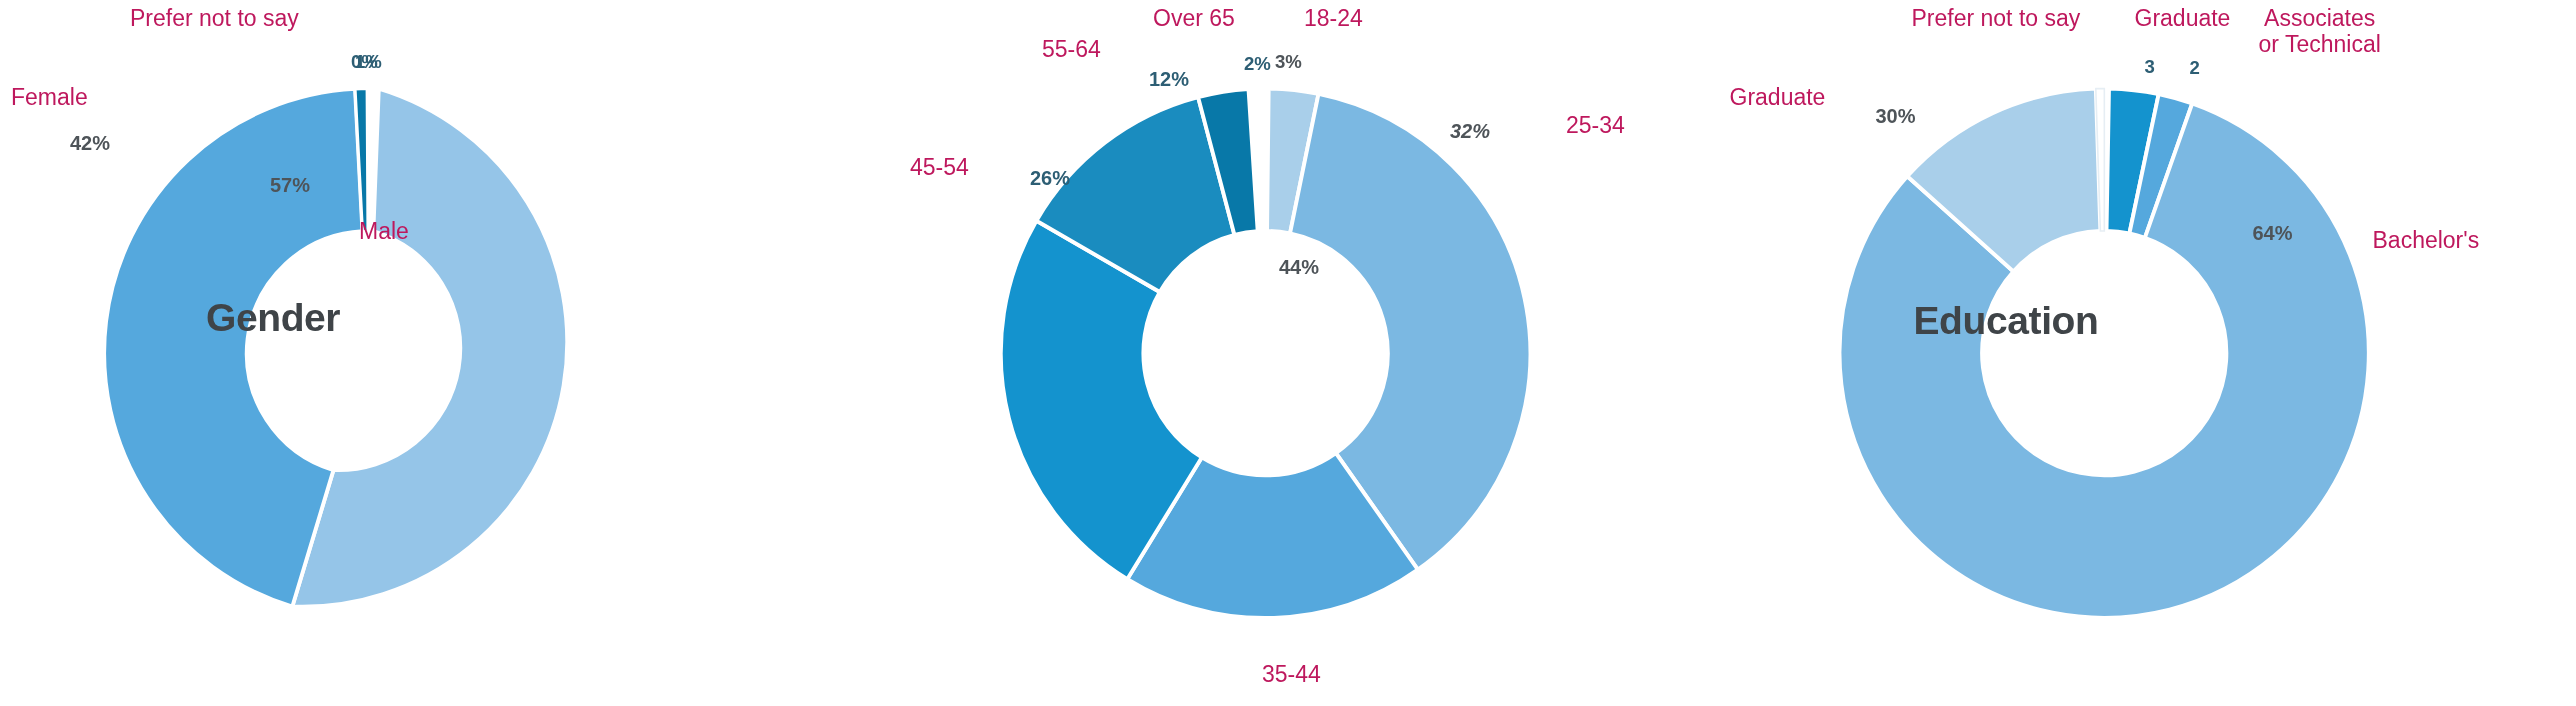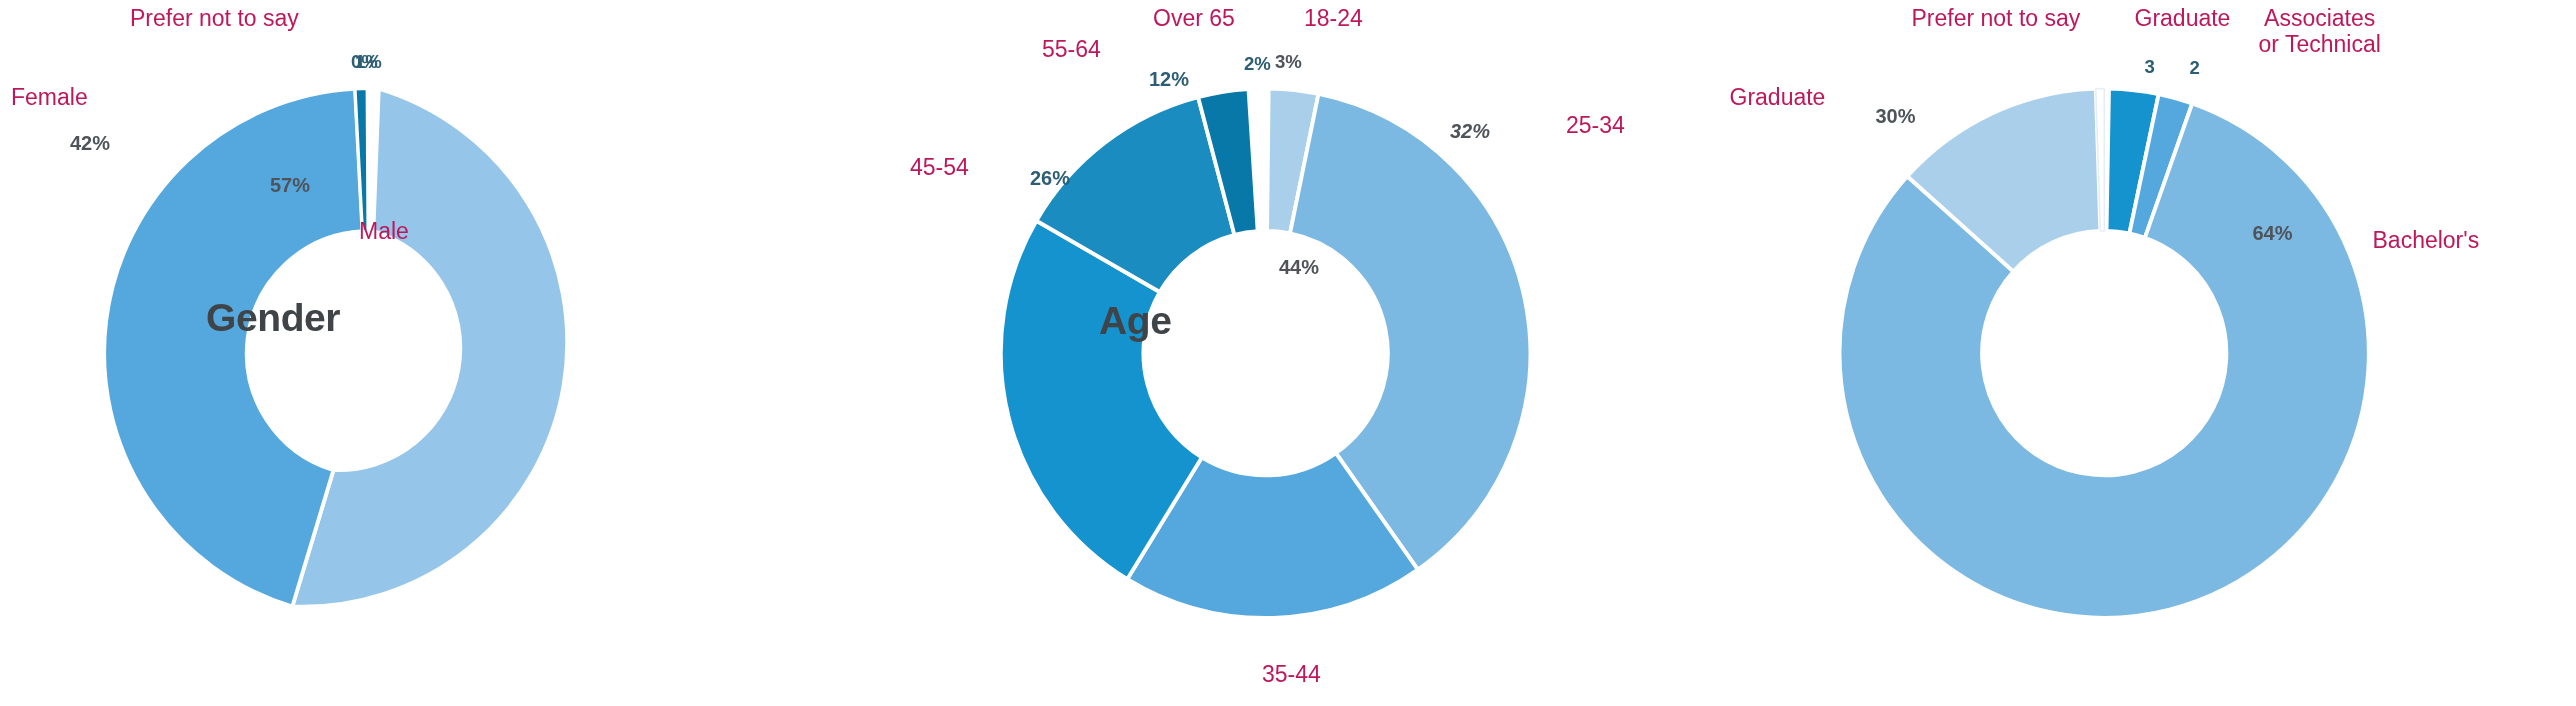--- a/index.html
+++ b/index.html
@@ -115,21 +115,20 @@
           <path fill="#55a8dd" stroke="#ffffff" stroke-width="5" d="M 196.2 279.0 A 341 341 0 0 1 -178.1 291.2 L -82.2 134.4 A 157.4 157.4 0 0 0 90.6 128.8 Z"></path>
 
           <path fill="#1493ce" stroke="#ffffff" stroke-width="5" d="M -178.1 291.2 A 341 341 0 0 1 -295.3 -170.5 L -136.3 -78.7 A 157.4 157.4 0 0 0 -82.2 134.4 Z"></path>
 
           <path fill="#1a8cbf" stroke="#ffffff" stroke-width="5" d="M -295.3 -170.5 A 341 341 0 0 1 -86.9 -329.8 L -40.1 -152.2 A 157.4 157.4 0 0 0 -136.3 -78.7 Z"></path>
 
           <path fill="#0878a8" stroke="#ffffff" stroke-width="5" d="M -86.9 -329.8 A 341 341 0 0 1 -22.0 -340.3 L -10.2 -157.1 A 157.4 157.4 0 0 0 -40.1 -152.2 Z"></path>
         </g>
       </svg>
 
-      <div class="center-title age">Age</div>
 
       <div class="outer-label" style="left:260px; top:6.2px;">Over 65</div>
       <div class="outer-label" style="left:411px; top:6.2px;">18-24</div>
       <div class="outer-label" style="left:149px; top:37px;">55-64</div>
       <div class="outer-label" style="left:17px; top:155px;">45-54</div>
       <div class="outer-label" style="left:369px; top:687px; transform:translateY(-25px);">35-44</div>
       <div class="outer-label" style="left:673px; top:113px;">25-34</div>
 
       <div class="pct-label tiny ondark" style="left:351px; top:53px;">2%</div>
       <div class="pct-label tiny onlight" style="left:382px; top:51px;">3%</div>
@@ -150,20 +149,21 @@
           <path fill="#55a8dd" stroke="#ffffff" stroke-width="5" d="M 70.0 -333.7 A 341 341 0 0 1 113.2 -321.6 L 52.2 -148.4 A 157.4 157.4 0 0 0 32.3 -154.1 Z"></path>
 
           <path fill="#7bb8e2" stroke="#ffffff" stroke-width="5" d="M 113.2 -321.6 A 341 341 0 1 1 -253.9 -227.9 L -117.2 -105.2 A 157.4 157.4 0 1 0 52.2 -148.4 Z"></path>
 
           <path fill="#a9cfea" stroke="#ffffff" stroke-width="5" d="M -253.9 -227.9 A 341 341 0 0 1 -11.0 -340.8 L -5.1 -157.3 A 157.4 157.4 0 0 0 -117.2 -105.2 Z"></path>
 
           <path fill="#ffffff" stroke="#e6eef4" stroke-width="2" d="M -11.0 -340.8 A 341 341 0 0 1 0.0 -341.0 L 0.0 -157.4 A 157.4 157.4 0 0 0 -5.1 -157.3 Z"></path>
         </g>
       </svg>
 
+      <div class="center-title education">Education</div>
 
       <div class="outer-label" style="left:188px; top:6.2px;">Prefer not to say</div>
       <div class="outer-label" style="left:411px; top:6.2px;">Graduate</div>
       <div class="outer-label" style="left:535px; top:6.2px;">Associates
 or Technical</div>
       <div class="outer-label" style="left:6px; top:85px;">Graduate</div>
       <div class="outer-label" style="left:649px; top:228px;">Bachelor's</div>
 
       <div class="pct-label tiny ondark" style="left:421px; top:56px;">3</div>
       <div class="pct-label tiny ondark" style="left:466px; top:57px;">2</div>

